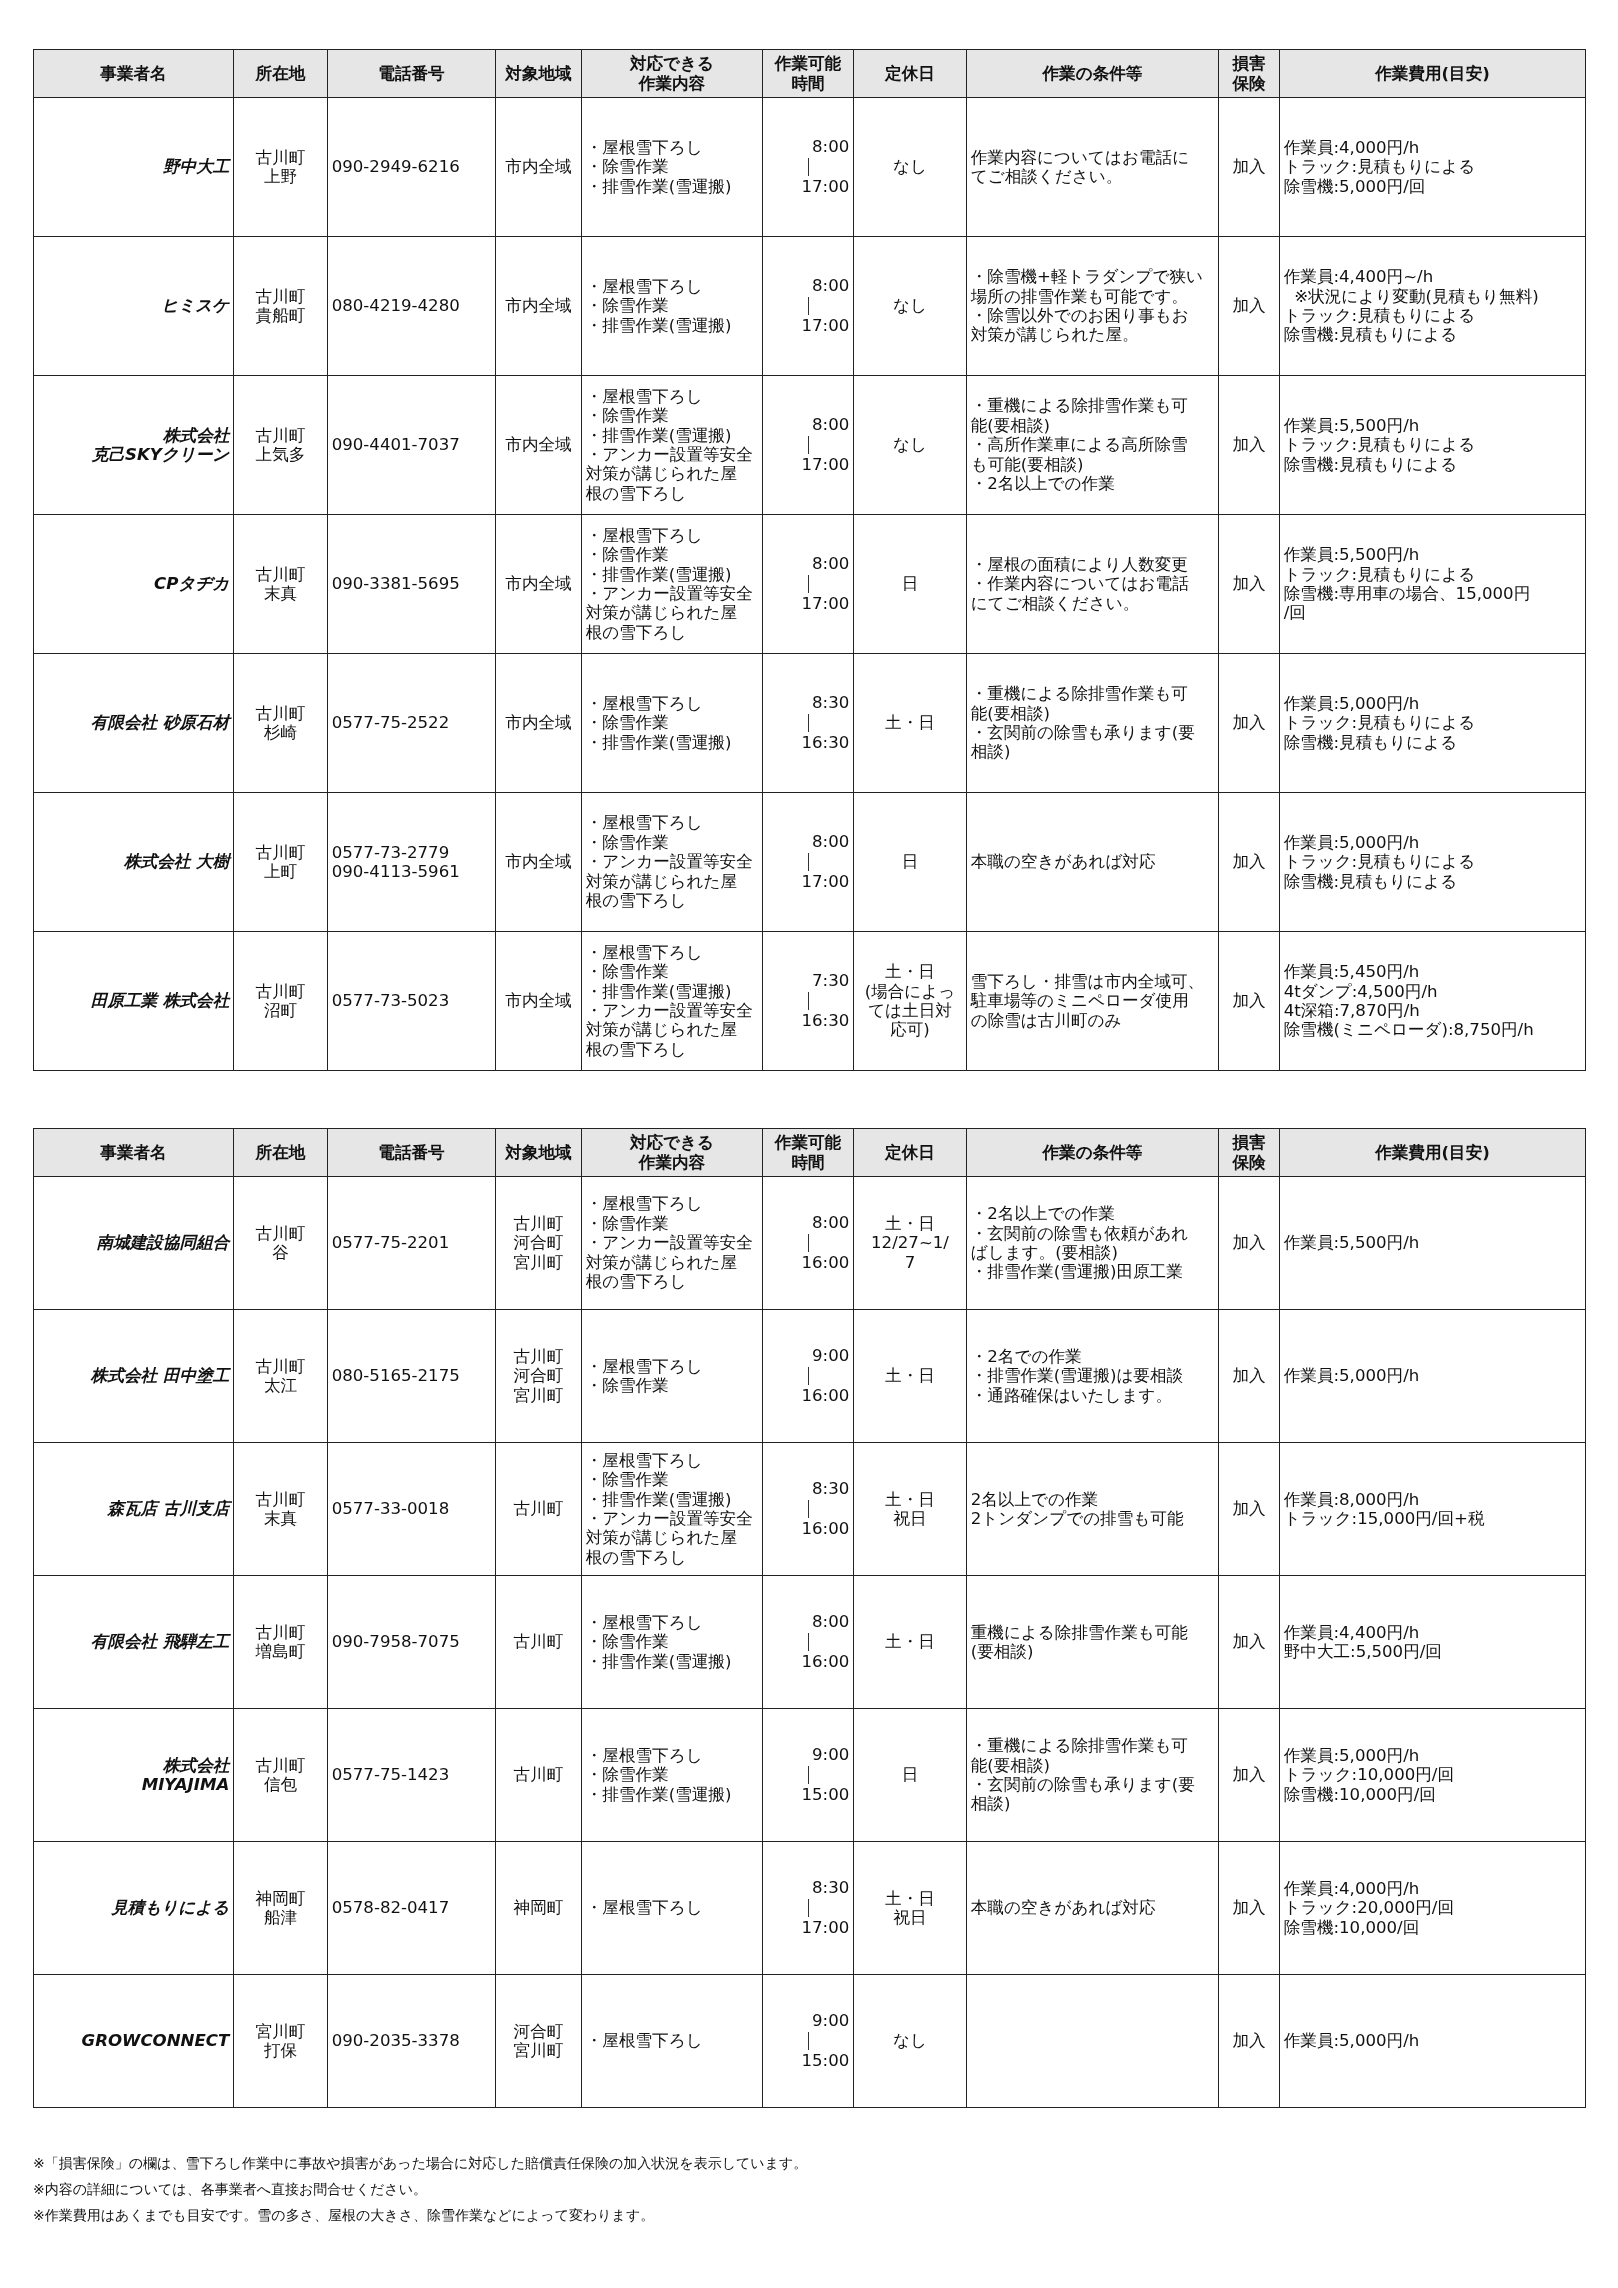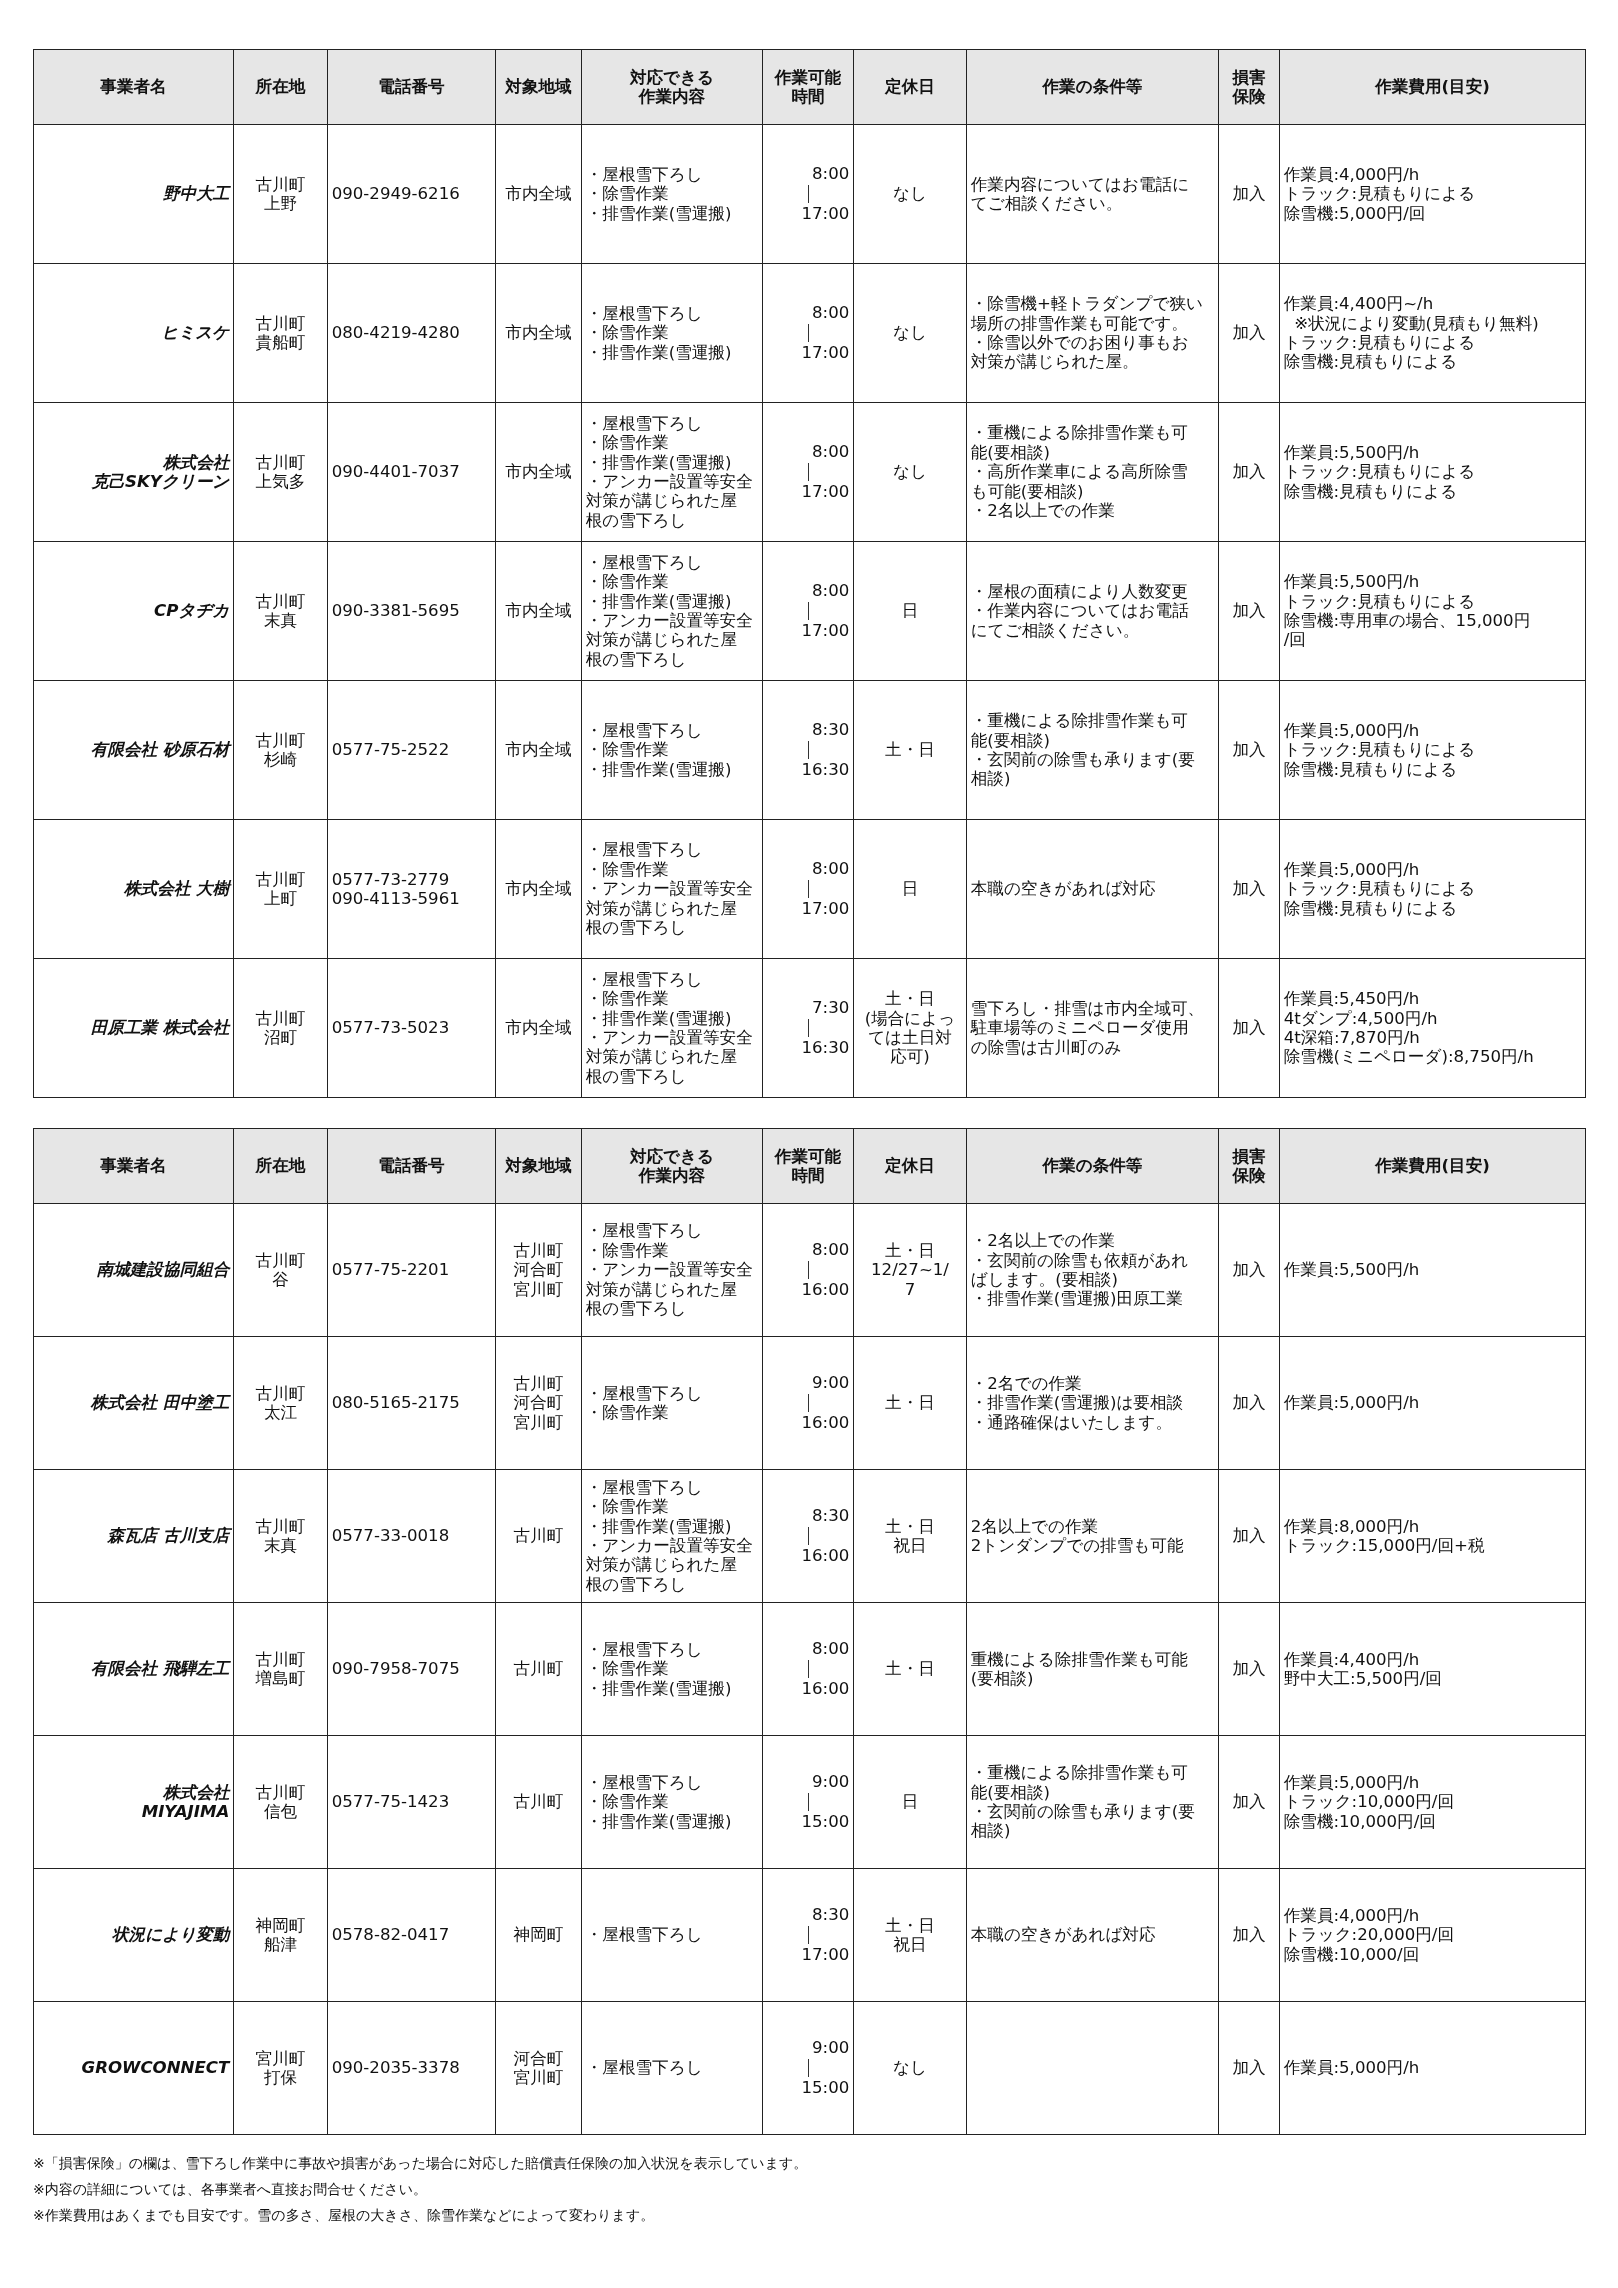--- a/index.html
+++ b/index.html
@@ -11,21 +11,21 @@
   .t2 { top: 1128px; }
   .c-name { font-weight: bold; text-align: right; font-size: 17.5px; font-style: italic; }
   .c-center { text-align: center; }
   .c-phone { text-align: left; font-size: 18.5px; white-space: nowrap; }
   .c-left { text-align: left; }
   .hours { text-align: right; font-size: 18.5px; line-height: 20px; }
   .hours .sep { display: block; width: 0.9px; height: 18.5px; background: #333; margin: 0.9px auto; }
   .lines div { white-space: pre-wrap; }
   .t1 tbody tr { height: 139px; }
   .t2 tbody tr { height: 133px; }
-  .t1 thead tr, .t2 thead tr { height: 75px; margin-left: 44px; }
+  .t1 thead tr, .t2 thead tr { height: 48px; margin-left: 44px; }
   .notes { position: absolute; left: 33px; top: 2150px; font-size: 14px; line-height: 26px; }
   .notes div { white-space: nowrap; }
 </style>
 </head>
 <body>
 
 <table class="tbl t1">
   <colgroup>
     <col style="width:200px">
       <col style="width:94px">
@@ -591,21 +591,21 @@
         </td>
         <td class="c-center">加入</td>
         <td class="c-left lines">
           <div>作業員:5,000円/h</div>
           <div>トラック:10,000円/回</div>
           <div>除雪機:10,000円/回</div>
         </td>
       </tr>
       <tr>
         <td class="c-name lines">
-          <div>状況により変動</div>
+          <div>見積もりによる</div>
         </td>
         <td class="c-center lines">
           <div>神岡町</div>
           <div>船津</div>
         </td>
         <td class="c-phone lines">
           <div>0578-82-0417</div>
         </td>
         <td class="c-center lines">
           <div>神岡町</div>

